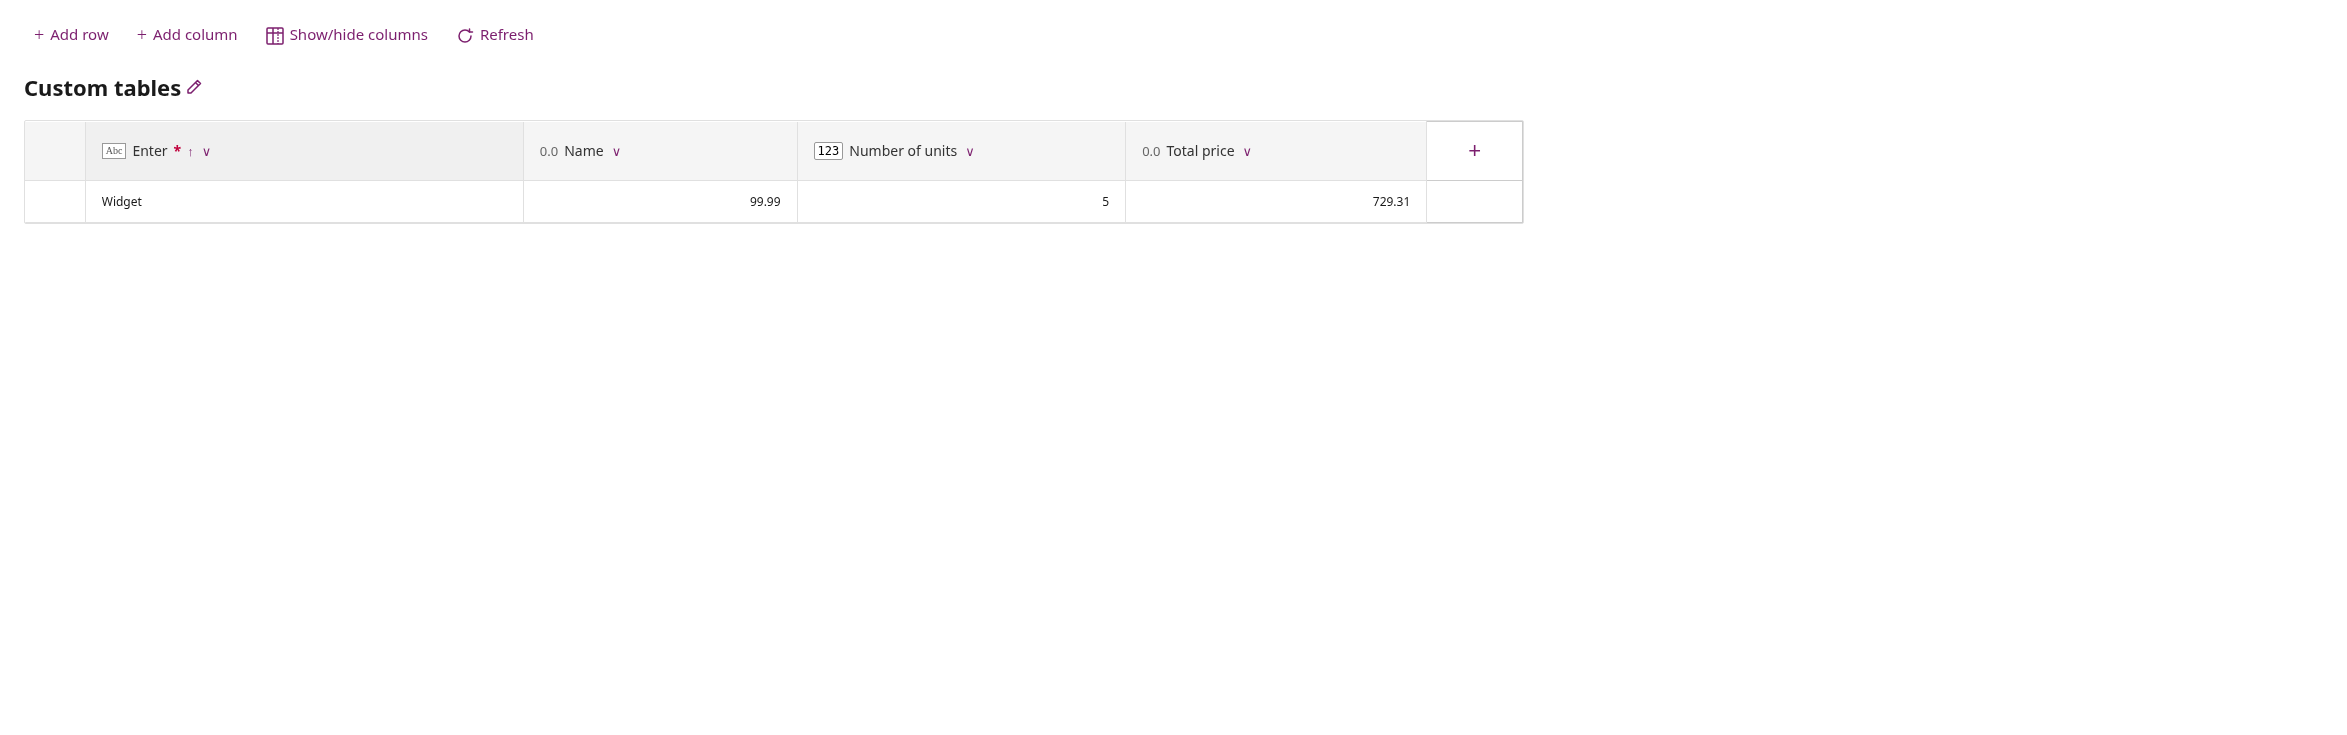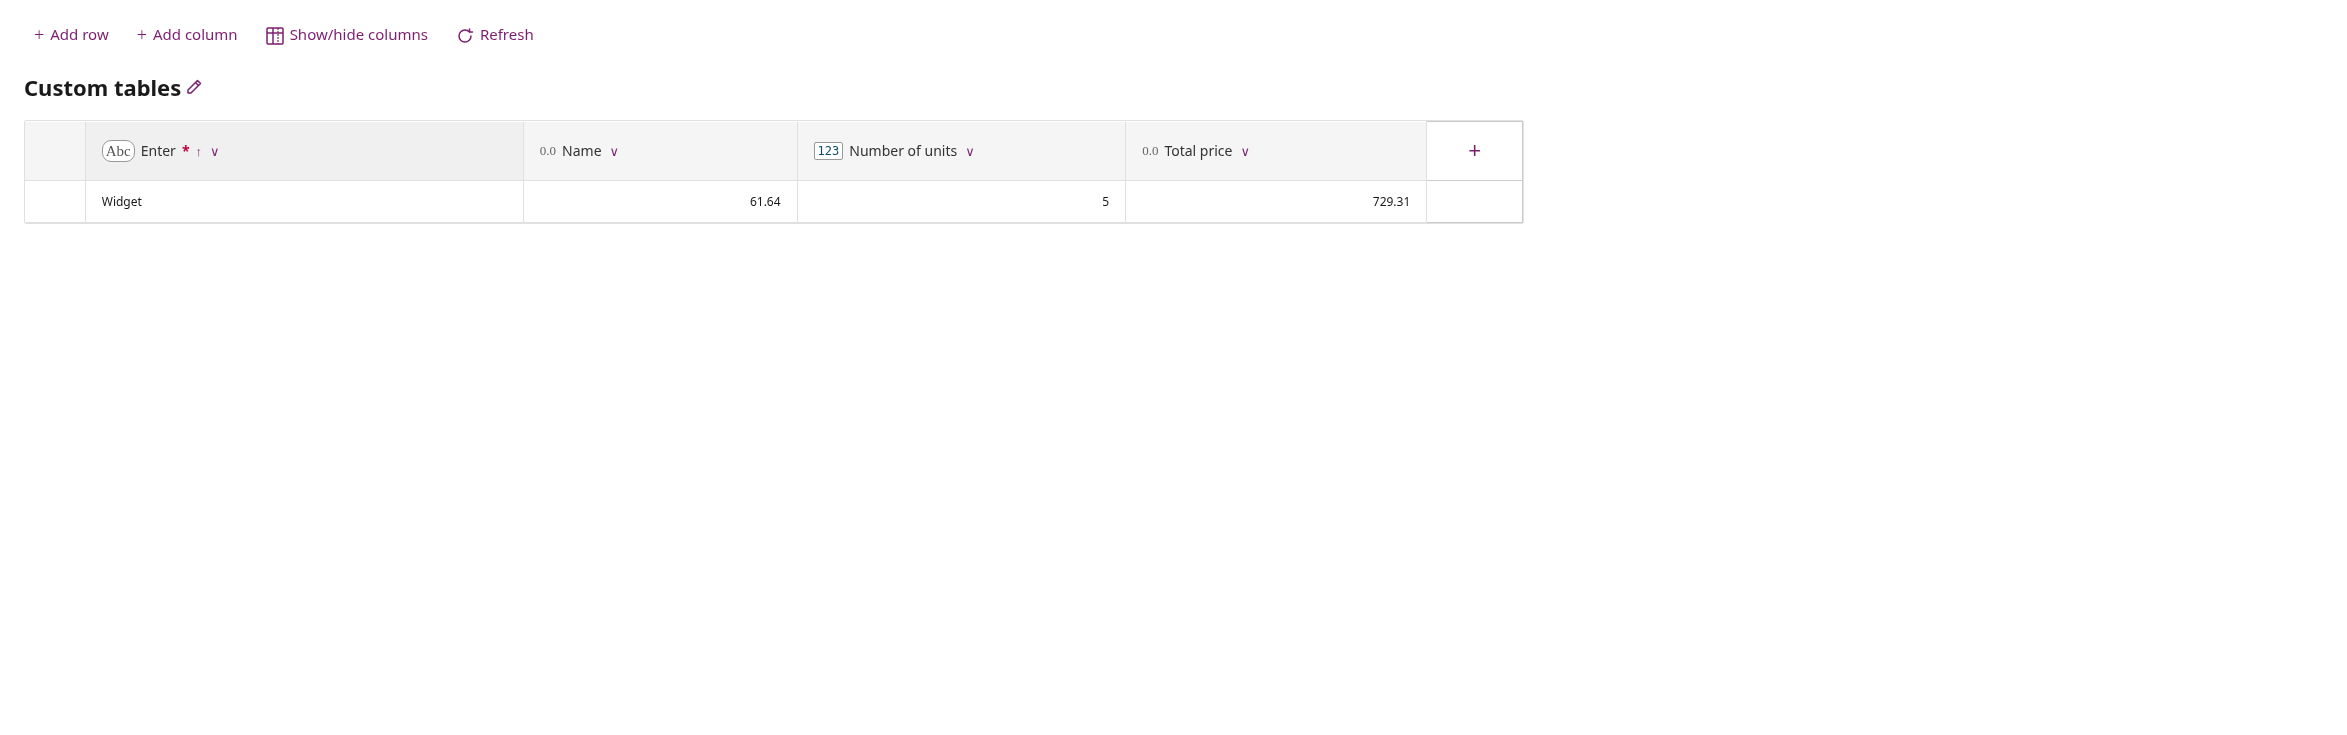--- a/index.html
+++ b/index.html
@@ -98,44 +98,43 @@
     }
 
     .th-inner {
       display: flex;
       align-items: center;
       gap: 6px;
       cursor: pointer;
     }
 
     .col-icon {
-      font-size: 15px;
+      font-size: 10px;
       color: #555;
       border: 1px solid #999;
       padding: 1px 3px;
-      border-radius: 9px;
+      border-radius: 0;
       font-family: serif;
       font-style: normal;
       font-weight: normal;
       line-height: 1.2;
       background: #fff;
     }
     .col-icon-num {
       font-size: 12px;
-      color: #0c4a6e;
+      color: #000000;
       border: 1px solid #999;
       padding: 1px 3px;
       border-radius: 2px;
       background: #fff;
       font-family: monospace;
     }
     .col-prefix {
       font-size: 13px;
       color: #666;
-      font-family: Liberation Serif, serif;
     }
 
     .required-star {
       color: #c0003c;
       font-weight: 700;
     }
 
     .sort-icons {
       display: flex;
       align-items: center;
@@ -306,21 +305,21 @@
       </tr>
     </thead>
     <tbody>
 
       <tr>
         <td class="row-select-col"></td>
         <td class="name-col">
           <span>Widget</span>
         </td>
         <td class="price-col numeric">
-          <span>61.64</span>
+          <span>99.99</span>
         </td>
         <td class="units-col numeric">
           <span>5</span>
         </td>
         <td class="total-col numeric">
           <span>729.31</span>
         </td>
         <td class="add-col-cell"></td>
       </tr>
 

